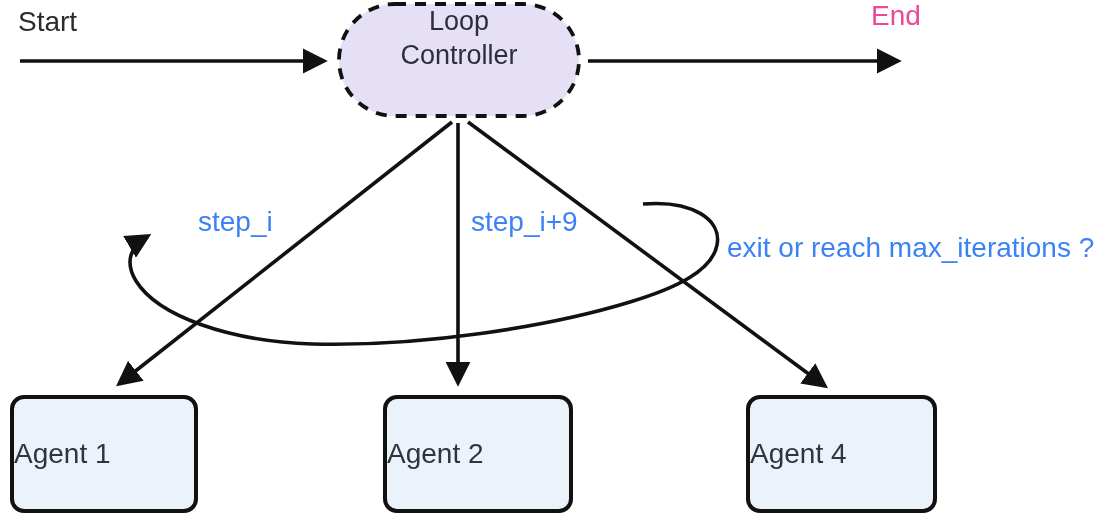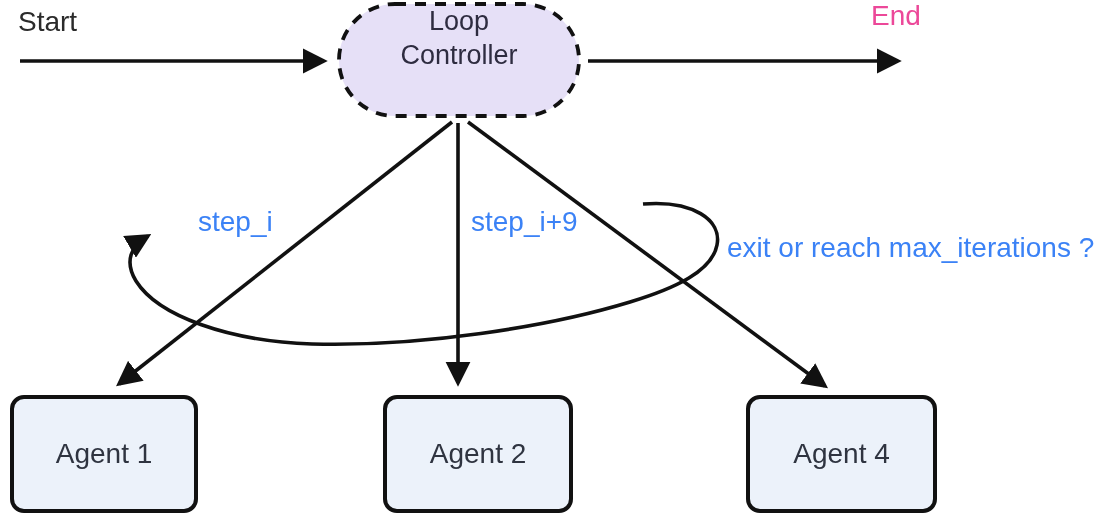--- a/index.html
+++ b/index.html
@@ -38,21 +38,20 @@
   .agent {
     position: absolute;
     top: 395px;
     height: 118px;
     background: #ecf2fa;
     border: 4px solid #111111;
     border-radius: 14px;
     box-sizing: border-box;
     display: flex;
     align-items: center;
-    justify-content: center;
     font-size: 28px;
     color: #2f3440;
   }
   .agent-1 { left: 10px;  width: 188px; }
   .agent-2 { left: 383px; width: 190px; }
   .agent-3 { left: 746px; width: 191px; }
   .lbl-start { left: 18px;  top: 6px;  color: #2b2b2b; }
   .lbl-end   { left: 827px; top: 0;  color: #ec4899; margin-left: 44px; }
   .lbl-step1 { left: 198px; top: 206px; }
   .lbl-step2 { left: 333px; top: 206px; }

